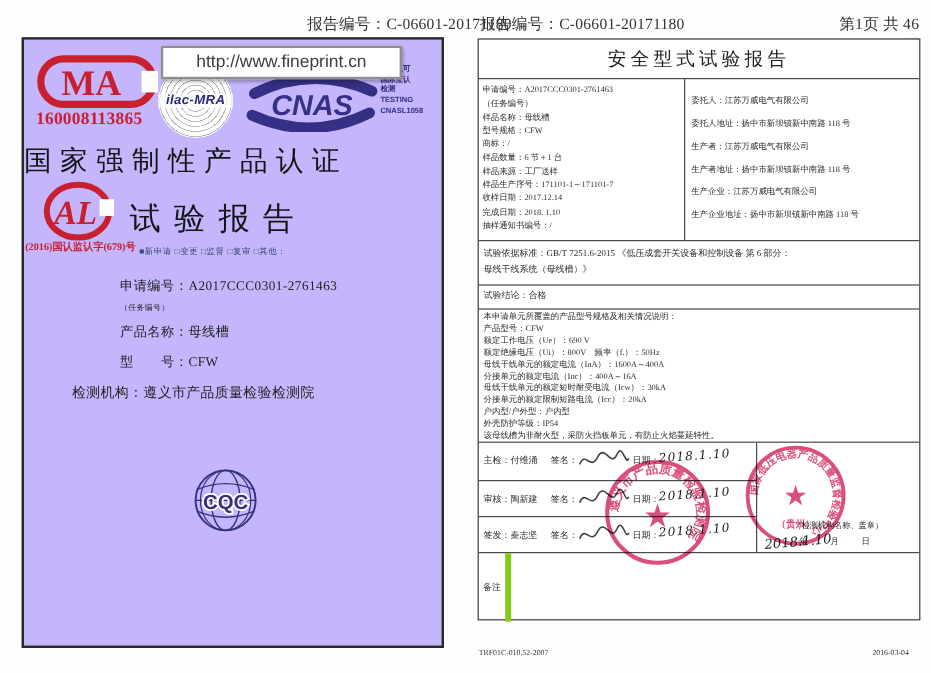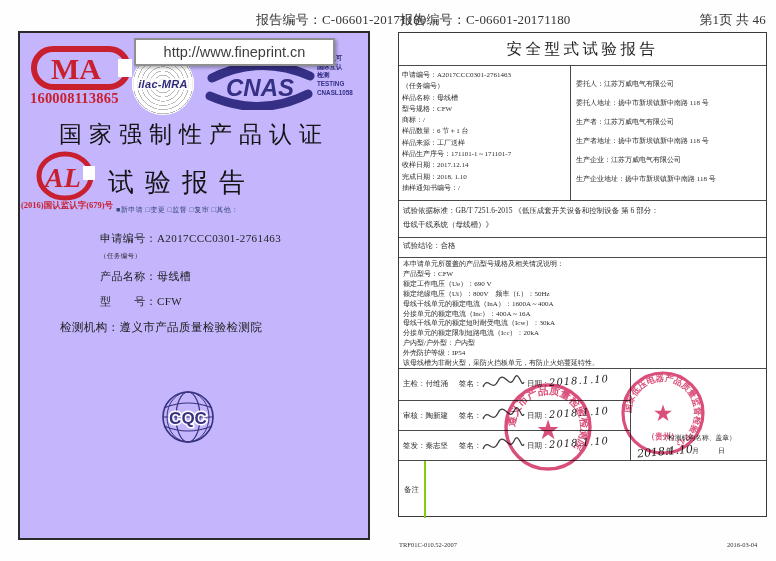--- a/index.html
+++ b/index.html
@@ -27,21 +27,21 @@
   .ilac-band { background:rgba(255,255,255,0.75); width:100%; text-align:center;
           font-family:"Liberation Sans",sans-serif; font-weight:bold; font-style:italic;
           font-size:11px; color:#2e2a7a; letter-spacing:0.3px; }
   .cnas-logo { position:absolute; left:184px; top:29px; }
   .cnas-side { position:absolute; left:297px; top:21px; width:62px; font-family:"Liberation Sans",sans-serif;
           font-size:6.3px; line-height:8.7px; color:#352f85; font-weight:bold; }
   .watermark { position:absolute; left:114px; top:5px; width:201px; height:28px; background:#ffffff;
           border:2px solid #8f8f8f; box-shadow:2px 2px 3px rgba(0,0,0,0.28); z-index:6;
           display:flex; align-items:center; justify-content:center;
           font-family:"Liberation Sans",sans-serif; font-size:14.5px; color:#3d3d3d; }
-  .cert-title { position:absolute; left:0; right:0; top:86px; text-align:center;
+  .cert-title { position:absolute; left:0; right:0; top:86px; text-align:left;
           font-size:23px; letter-spacing:7px; color:#141414; }
   .cal-logo { position:absolute; left:15px; top:117px; }
   .report-title { position:absolute; left:88px; top:132px; font-size:26px; letter-spacing:11px; color:#141414; }
   .cal-note { position:absolute; left:1px; top:167px; font-size:8.5px; font-weight:bold; color:#c8202f; }
   .checkbox-line { position:absolute; left:96px; top:172px; font-size:7px; color:#3a4a78; letter-spacing:0.5px; }
   .lf { position:absolute; font-size:11px; letter-spacing:0.4px; color:#222; }
   .f-apply   { left:80px; top:198px; }
   .f-task    { left:80px; top:219px; font-size:6.5px; }
   .f-product { left:80px; top:236px; }
   .f-model   { left:80px; top:261px; }
@@ -67,21 +67,21 @@
   .sig-label { position:absolute; left:60px; top:10px; }
   .sig-squiggle { position:absolute; left:82px; top:4px; }
   .sig-datelabel { position:absolute; left:128px; top:10px; }
   .hand { font-style:italic; color:#1b1b1b; font-family:"DejaVu Serif",serif; }
   .sig-date { position:absolute; left:150px; top:6px; font-size:10px; letter-spacing:1px; transform:rotate(-4deg); }
   .agency-cell { flex:1; position:relative; }
   .agency-label { position:absolute; left:0; right:0; bottom:17px; text-align:center; font-size:6.8px; color:#2b2b2b; }
   .agency-ymd { position:absolute; left:0; right:0; bottom:4px; text-align:center; font-size:7px; letter-spacing:6px; }
   .agency-hand { position:absolute; left:6px; bottom:2px; font-size:11px; transform:rotate(-5deg); }
   .rp-remark { top:428px; height:57px; border-bottom:none; display:flex; }
-  .remark-label { width:27px; border-right:2px solid #84cc16; display:flex; align-items:center; justify-content:center; font-size:7.5px; }
+  .remark-label { width:27px; border-right:5px solid #84cc16; display:flex; align-items:center; justify-content:center; font-size:7.5px; }
   .remark-body { flex:1; }
   .footer-note { position:absolute; font-size:6.5px; color:#333; }
   .ft-l { left:399px; top:541px; }
   .ft-r { left:727px; top:541px; }
 
   
   .seal { position:absolute; z-index:10; mix-blend-mode:multiply; opacity:0.9; }
   .seal-left  { left:502px; top:381px; }
   .seal-right { left:619px; top:369px; }
 </style>

